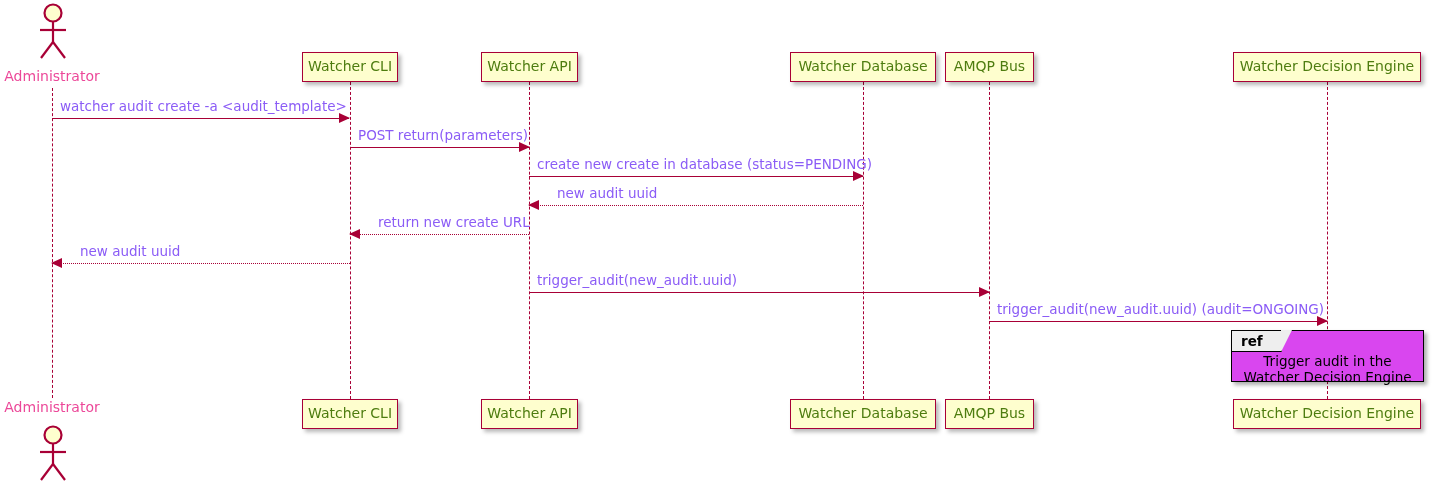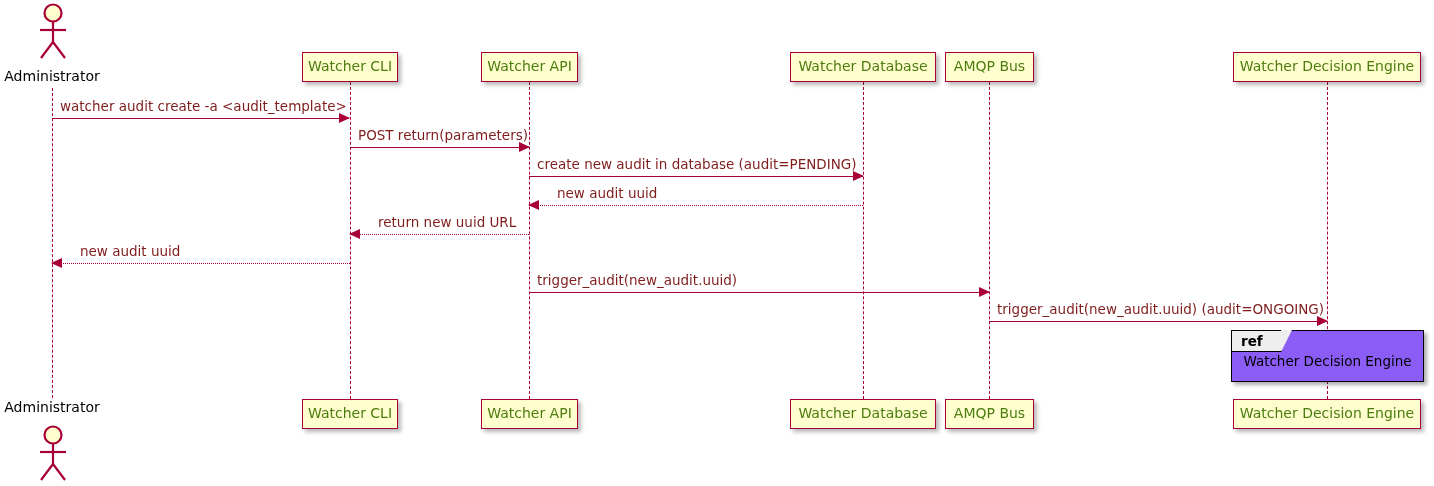--- a/index.html
+++ b/index.html
@@ -37,21 +37,21 @@
     width: 0;
     border-left: 1.5px dashed #A80036;
   }
   
   .actor-fig {
     position: absolute;
   }
   .actor-label {
     position: absolute;
     font-size: 14px;
-    color: #000000;
+    color: #ec4899;
     white-space: nowrap;
     text-align: center;
   }
   
   .msg {
     position: absolute;
     height: 0;
   }
   .msg .line {
     position: absolute;
@@ -79,31 +79,31 @@
   .msg.left .head {
     left: -1px;
     border-top: 5.5px solid transparent;
     border-bottom: 5.5px solid transparent;
     border-right: 11px solid #A80036;
   }
   .msg .label {
     position: absolute;
     bottom: 4px;
     font-size: 13.5px;
-    color: #7f1d1d;
+    color: #8b5cf6;
     white-space: nowrap;
   }
   .msg.right .label { left: 8px; }
   .msg.left  .label { left: 28px; }
 
   
   .ref-box {
     position: absolute;
     box-sizing: border-box;
-    background: #8b5cf6;
+    background: #d946ef;
     border: 1.5px solid #000000;
     box-shadow: 3px 3px 4px rgba(0,0,0,0.32);
   }
   .ref-tab {
     position: absolute;
     left: 0;
     top: 0;
     height: 21px;
     box-sizing: border-box;
     background: #EEEEEE;
@@ -188,33 +188,33 @@
 
   <div class="msg right" style="left:350px; top:147px; width:179px;">
     <div class="line"></div>
     <div class="head"></div>
     <div class="label">POST return(parameters)</div>
   </div>
 
   <div class="msg right" style="left:529px; top:176px; width:334px;">
     <div class="line"></div>
     <div class="head"></div>
-    <div class="label">create new audit in database (audit=PENDING)</div>
+    <div class="label">create new create in database (status=PENDING)</div>
   </div>
 
   <div class="msg left dotted" style="left:529px; top:205px; width:334px;">
     <div class="line"></div>
     <div class="head"></div>
     <div class="label">new audit uuid</div>
   </div>
 
   <div class="msg left dotted" style="left:350px; top:234px; width:179px;">
     <div class="line"></div>
     <div class="head"></div>
-    <div class="label">return new uuid URL</div>
+    <div class="label">return new create URL</div>
   </div>
 
   <div class="msg left dotted" style="left:52px; top:263px; width:298px;">
     <div class="line"></div>
     <div class="head"></div>
     <div class="label">new audit uuid</div>
   </div>
 
   <div class="msg right" style="left:529px; top:292px; width:460px;">
     <div class="line"></div>
@@ -225,20 +225,21 @@
   <div class="msg right" style="left:989px; top:321px; width:338px;">
     <div class="line"></div>
     <div class="head"></div>
     <div class="label">trigger_audit(new_audit.uuid) (audit=ONGOING)</div>
   </div>
 
   <div class="ref-box" style="left:1231px; top:330px; width:193px; height:52px;">
     <div class="ref-tab" style="width:50px;"></div>
     <div class="ref-tab-label">ref</div>
     <div class="ref-body">
+      <div>Trigger audit in the</div>
       <div>Watcher Decision Engine</div>
     </div>
   </div>
 
   <div class="participant" style="left:302px; top:399px; width:96px;">
     <span>Watcher CLI</span>
   </div>
   <div class="participant" style="left:481px; top:399px; width:97px;">
     <span>Watcher API</span>
   </div>

